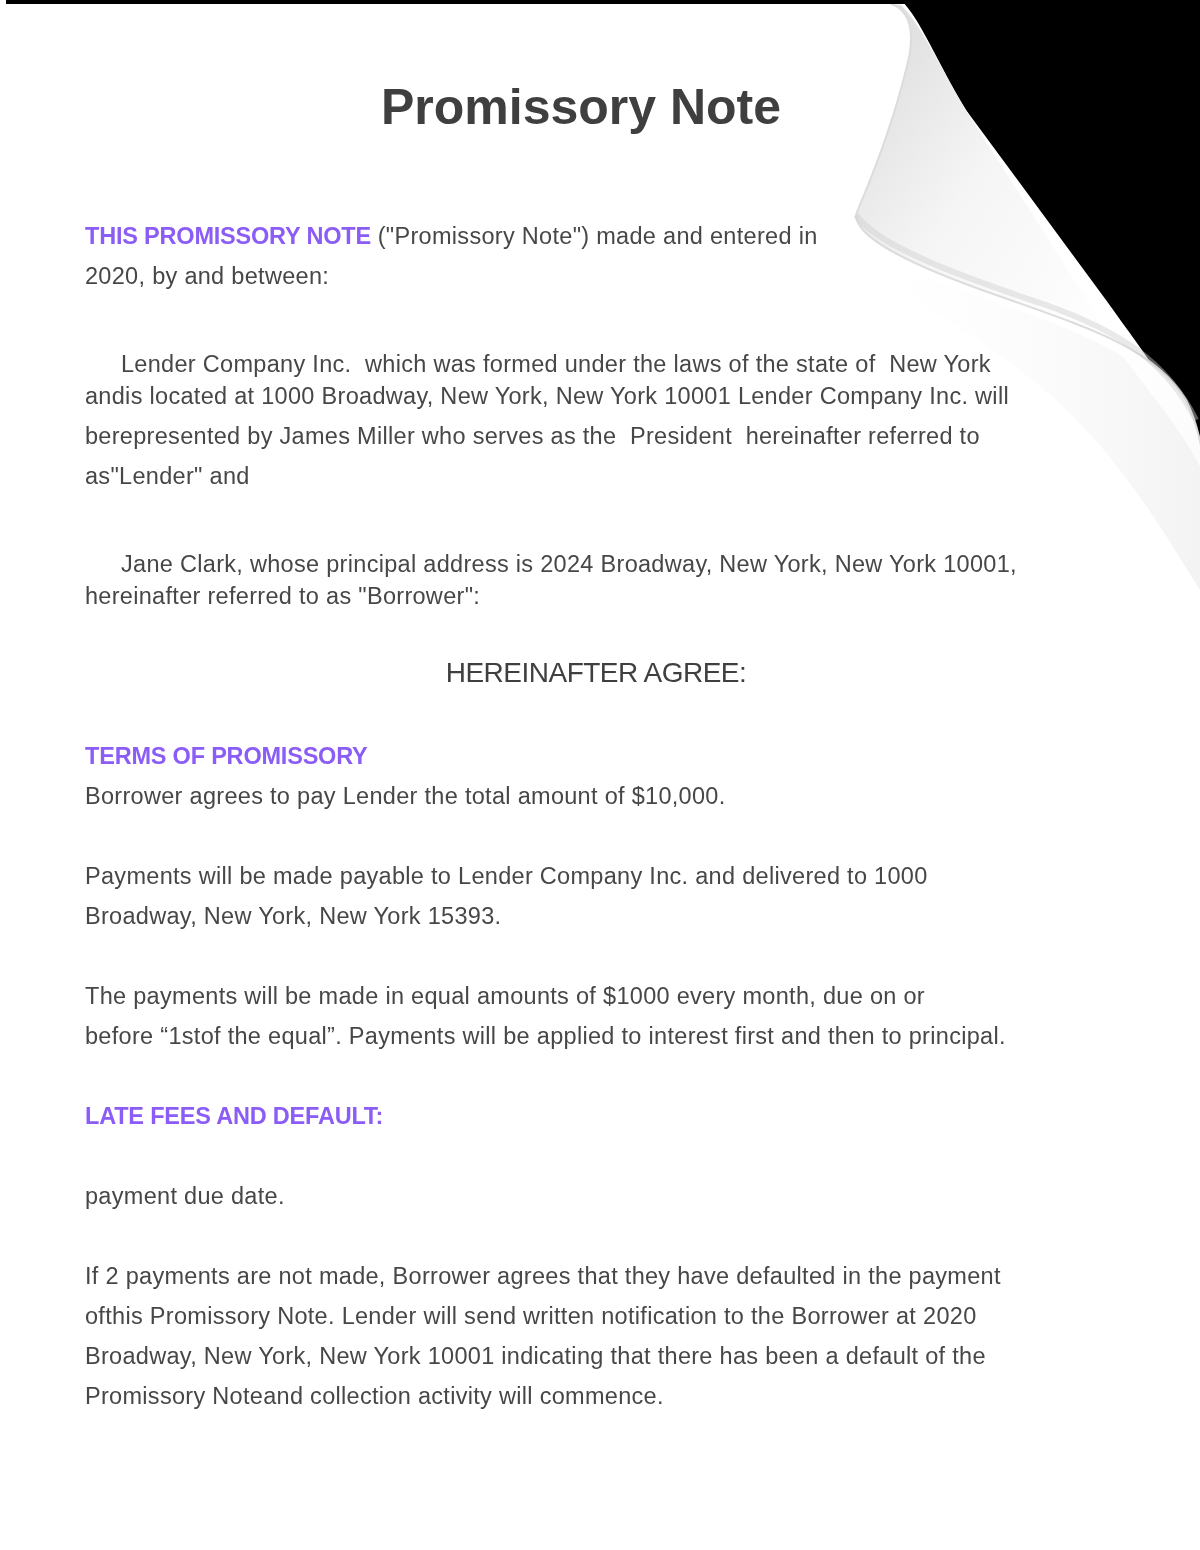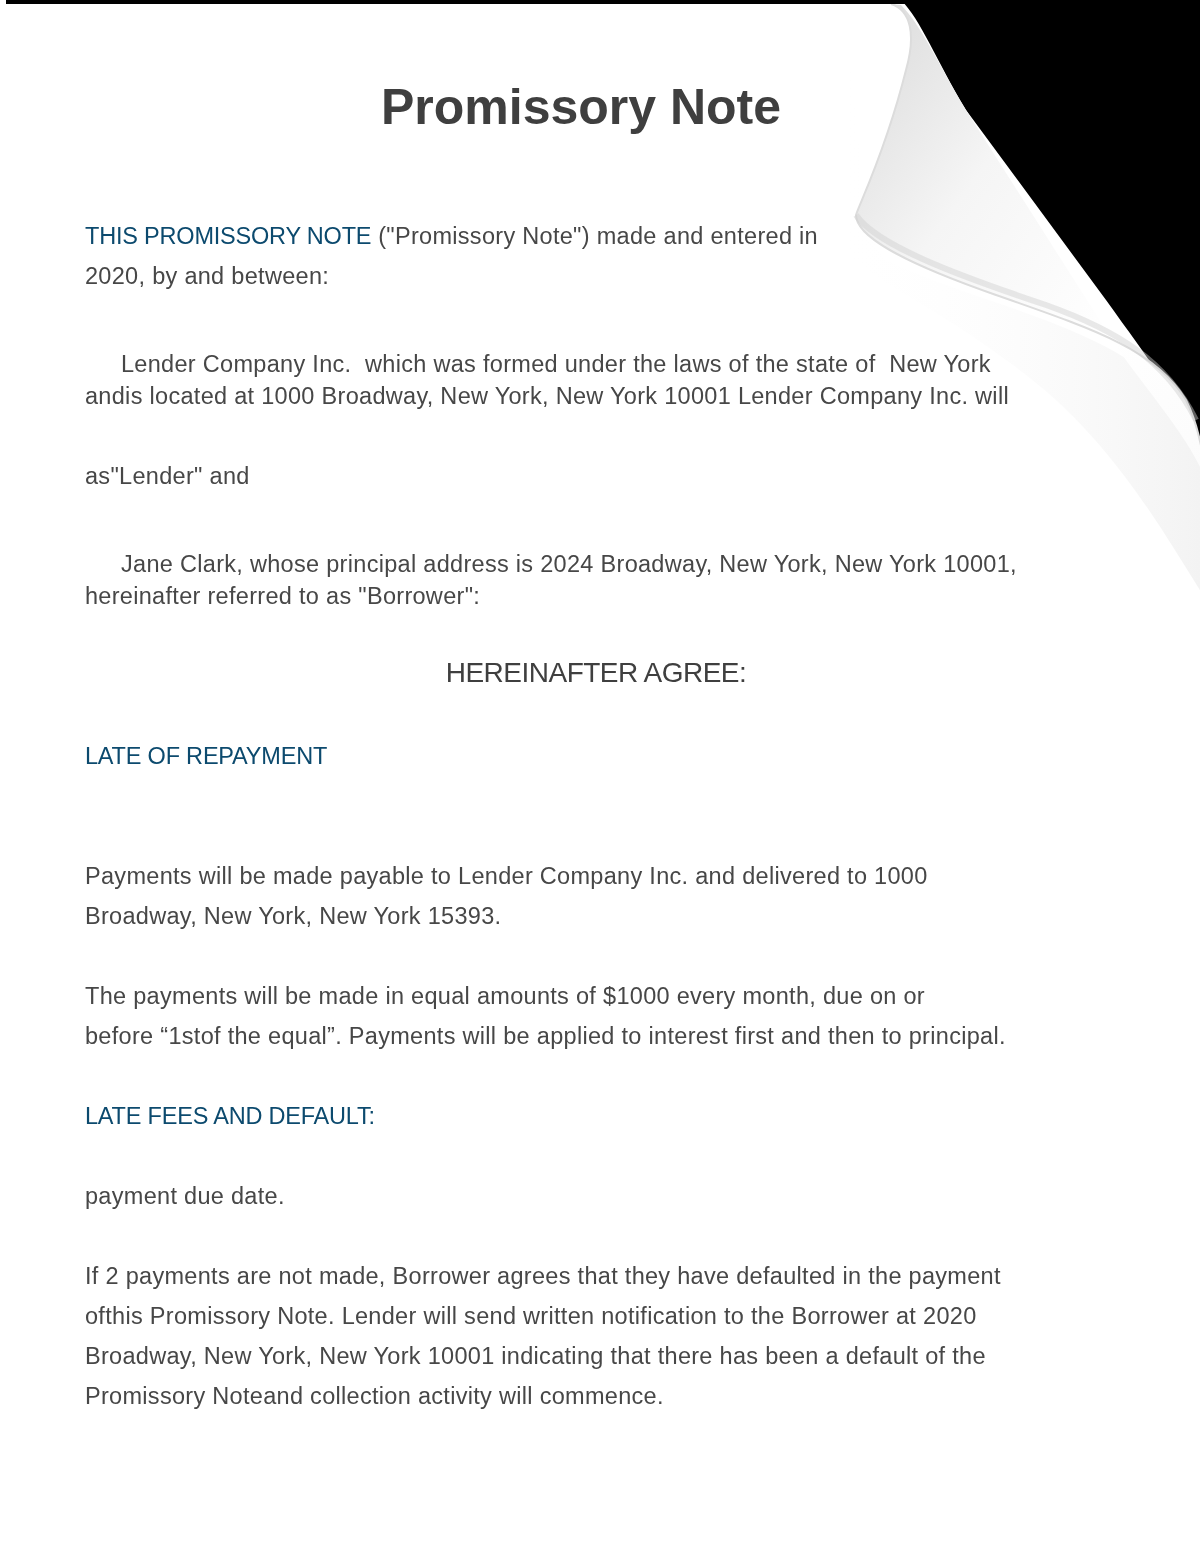--- a/index.html
+++ b/index.html
@@ -14,21 +14,21 @@
   .page { position: absolute; left: 6px; top: 0; width: 1200px; height: 1550px; }
   .title {
     position: absolute; left: 0; width: 1150px; top: 78px; text-align: center;
     font-size: 50px; font-weight: bold; color: #3f3f3f; letter-spacing: 0px;
   }
   .line {
     position: absolute; left: 79px; font-size: 23.5px; line-height: 30px;
     white-space: pre; color: #474747; letter-spacing: 0.3px;
   }
   .indent { left: 115px; margin-top: 8px; }
-  .bold { font-weight: normal; color: #0c4a6e; letter-spacing: -0.2px; }
+  .bold { font-weight: bold; color: #8b5cf6; letter-spacing: -0.2px; }
   .agree {
     position: absolute; left: 0; width: 1180px; text-align: center;
     font-size: 28px; color: #3f3f3f; letter-spacing: -0.5px; top: 657px;
   }
 </style>
 </head>
 <body>
 
 <div class="page">
 
@@ -62,28 +62,30 @@
 
   <div class="topbar"></div>
 
   <h1 class="title" style="margin:0">Promissory Note</h1>
 
   <div class="line" style="top:221px"><span class="bold">THIS PROMISSORY NOTE</span><span> ("Promissory Note") made and entered in</span></div>
   <div class="line" style="top:261px">2020, by and between:</div>
 
   <div class="line indent" style="top:341px">Lender Company Inc.  which was formed under the laws of the state of  New York</div>
   <div class="line" style="top:381px">andis located at 1000 Broadway, New York, New York 10001 Lender Company Inc. will</div>
+  <div class="line" style="top:421px">berepresented by James Miller who serves as the  President  hereinafter referred to</div>
   <div class="line" style="top:461px">as"Lender" and</div>
 
   <div class="line indent" style="top:541px">Jane Clark, whose principal address is 2024 Broadway, New York, New York 10001,</div>
   <div class="line" style="top:581px">hereinafter referred to as "Borrower":</div>
 
   <div class="agree">HEREINAFTER AGREE:</div>
 
-  <div class="line bold" style="top:741px">LATE OF REPAYMENT</div>
+  <div class="line bold" style="top:741px">TERMS OF PROMISSORY</div>
+  <div class="line" style="top:781px">Borrower agrees to pay Lender the total amount of $10,000.</div>
   <div class="line" style="top:861px">Payments will be made payable to Lender Company Inc. and delivered to 1000</div>
   <div class="line" style="top:901px">Broadway, New York, New York 15393.</div>
   <div class="line" style="top:981px">The payments will be made in equal amounts of $1000 every month, due on or</div>
   <div class="line" style="top:1021px">before “1stof the equal”. Payments will be applied to interest first and then to principal.</div>
 
   <div class="line bold" style="top:1101px">LATE FEES AND DEFAULT:</div>
   <div class="line" style="top:1181px">payment due date.</div>
   <div class="line" style="top:1261px">If 2 payments are not made, Borrower agrees that they have defaulted in the payment</div>
   <div class="line" style="top:1301px">ofthis Promissory Note. Lender will send written notification to the Borrower at 2020</div>
   <div class="line" style="top:1341px">Broadway, New York, New York 10001 indicating that there has been a default of the</div>

